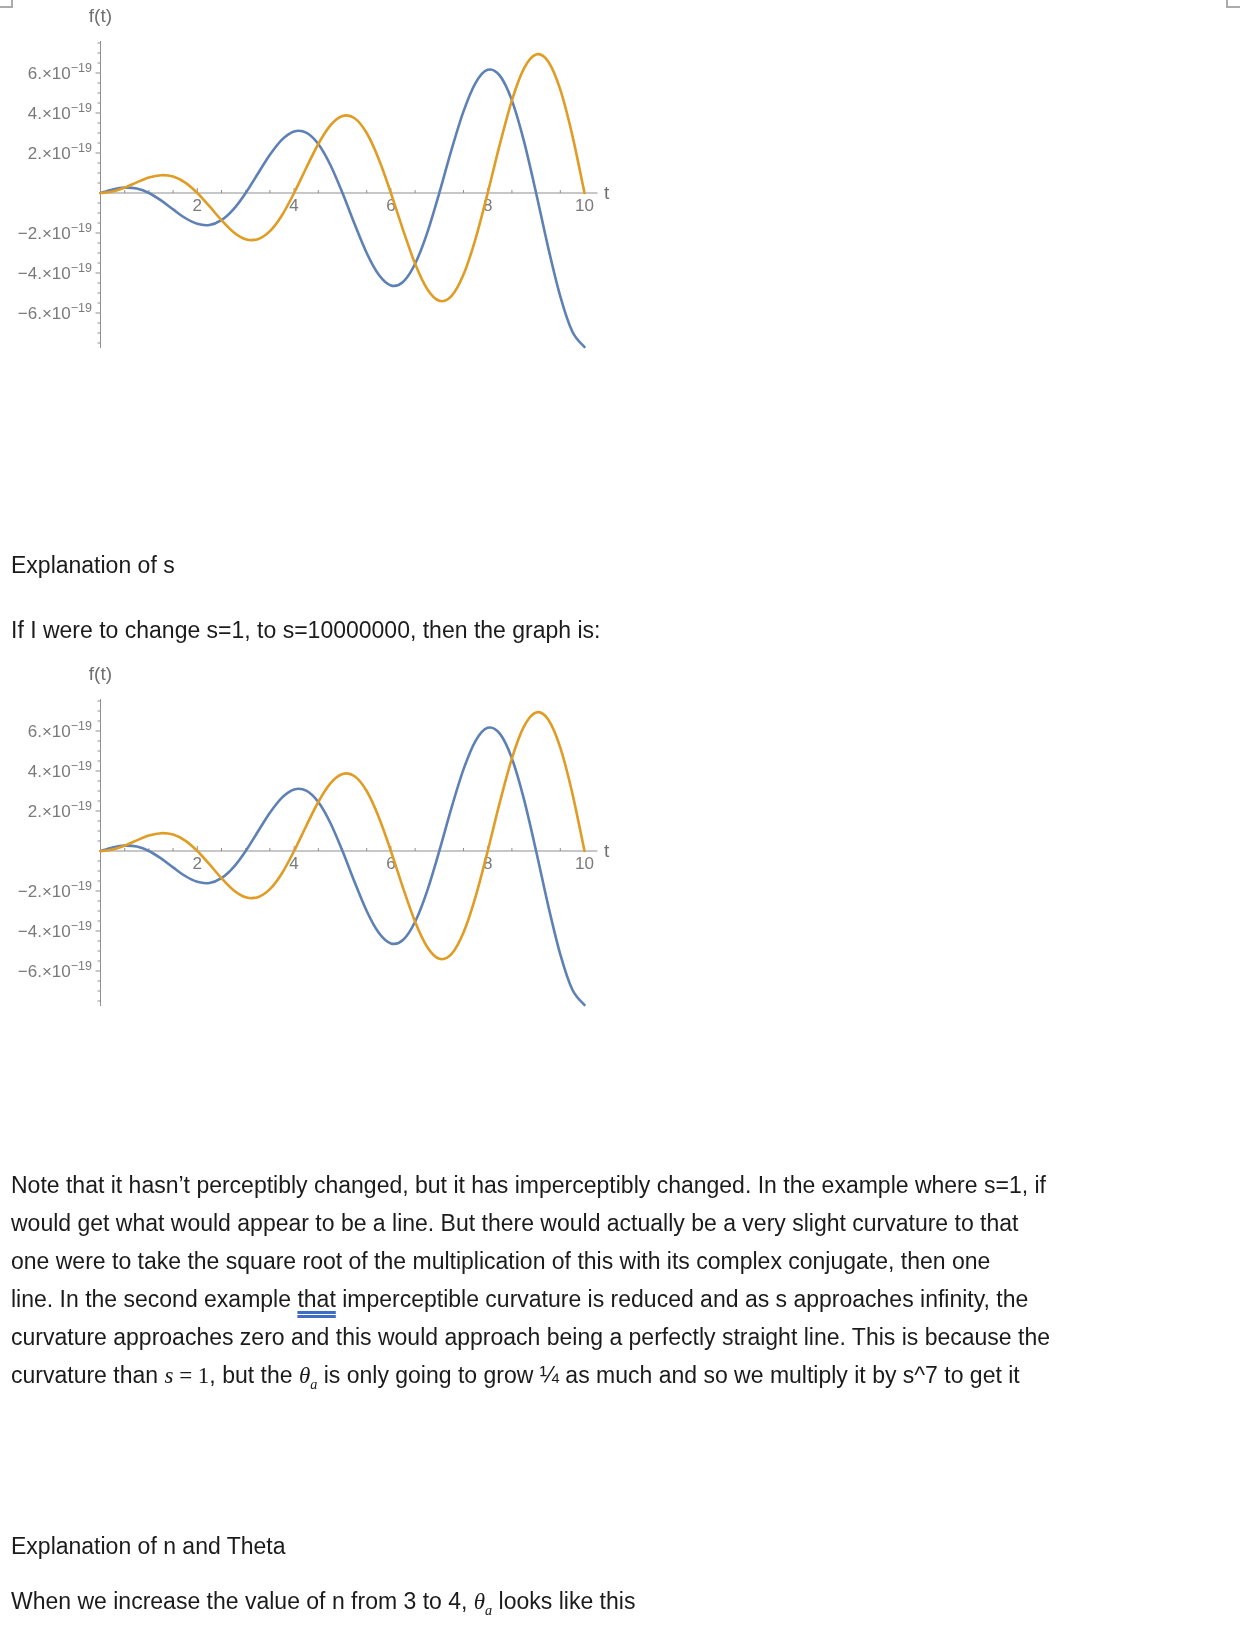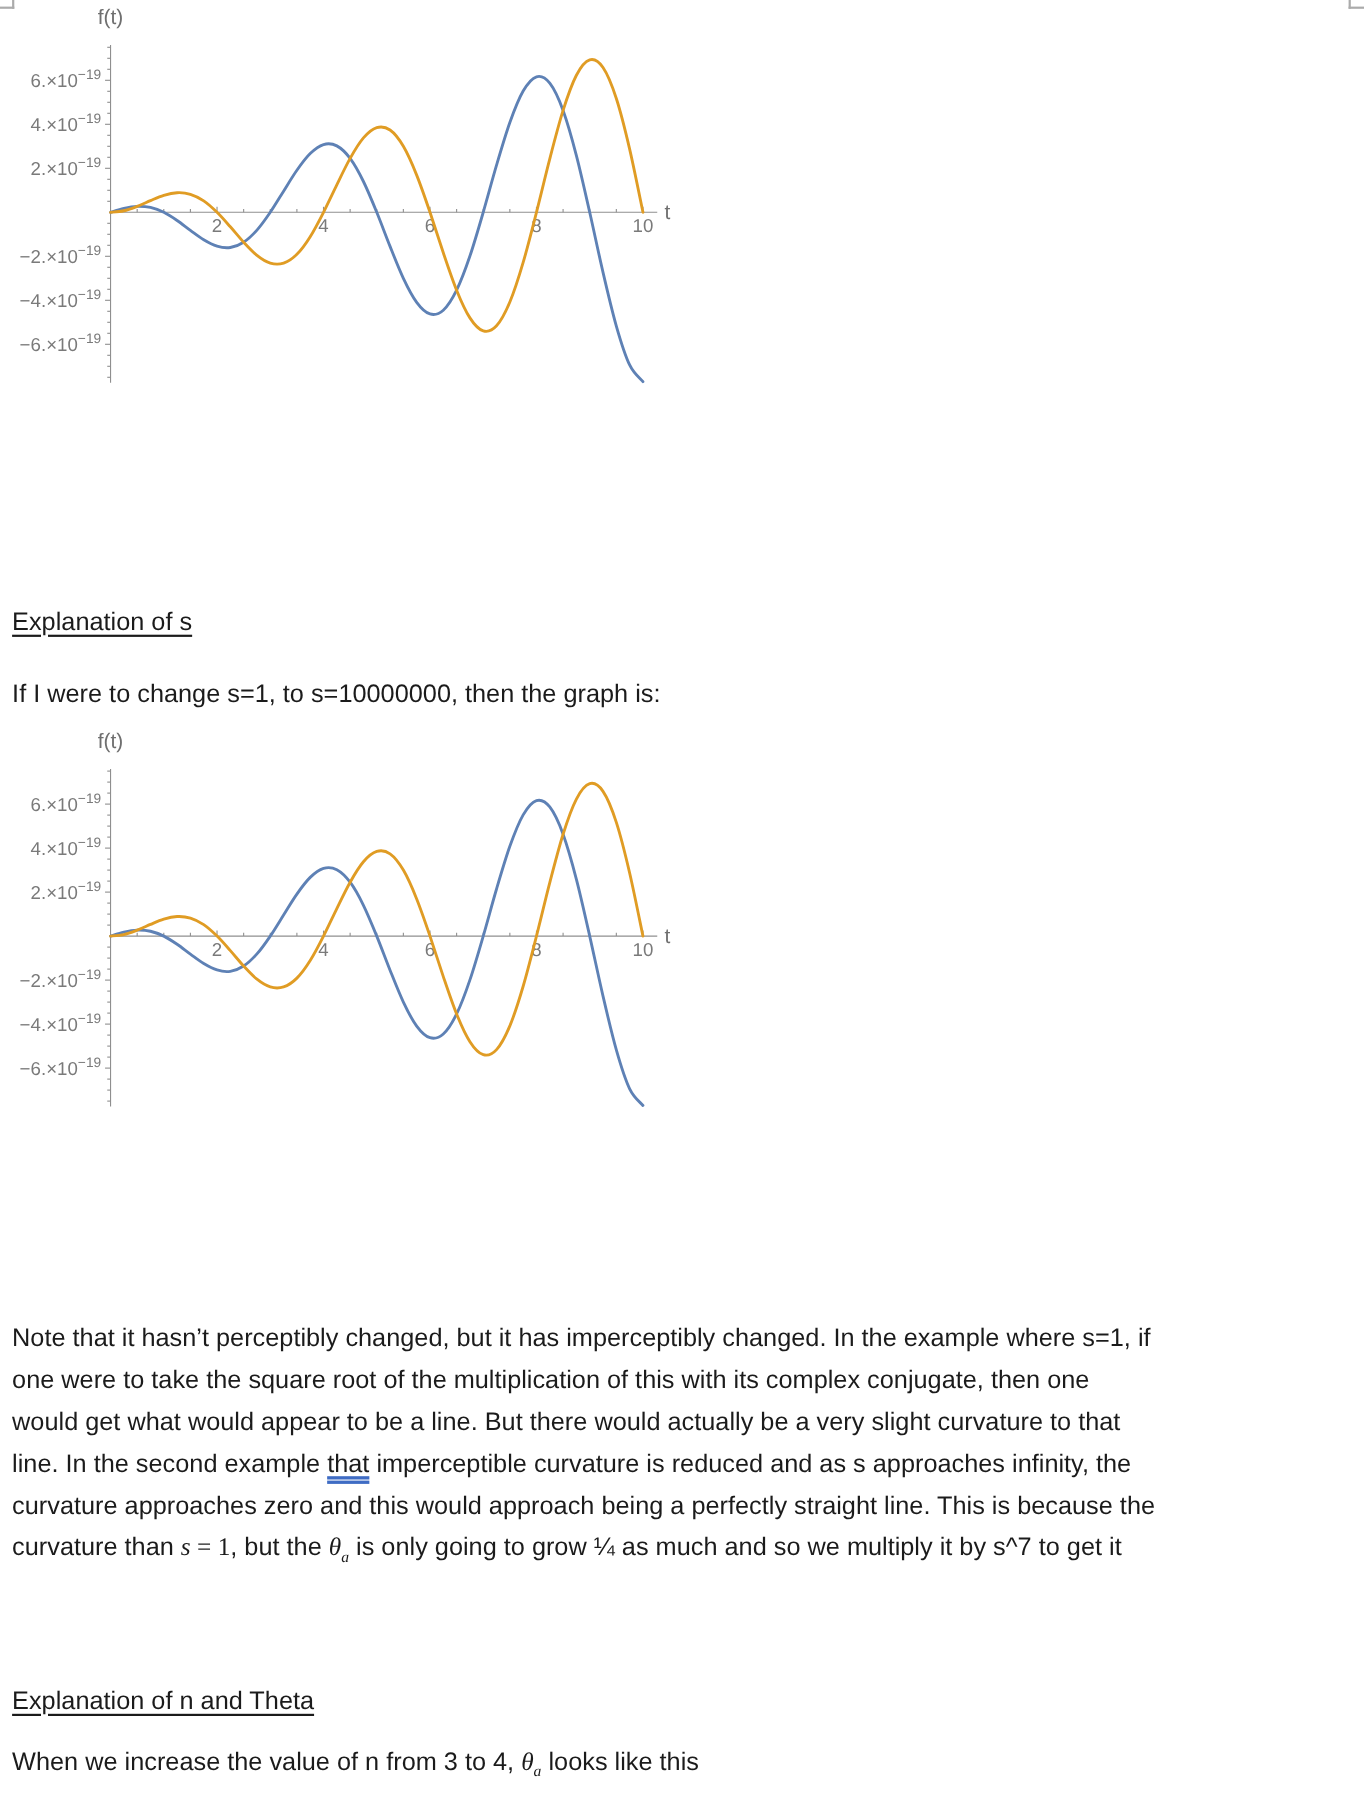--- a/index.html
+++ b/index.html
@@ -5,21 +5,21 @@
   html,body{margin:0;padding:0}
   body{
     position:relative;width:1240px;height:1639px;background:#ffffff;
     font-family:"Liberation Sans","DejaVu Sans",sans-serif;color:#1b1b1b;
     overflow:hidden;
   }
   .corner{position:absolute}
   .corner.tl{left:0;top:0;width:11px;height:6px;border-right:2px solid #ababab;border-bottom:2px solid #ababab}
   .corner.tr{left:1226px;top:0;width:14px;height:6px;border-left:2px solid #ababab;border-bottom:2px solid #ababab}
   .h1,.body-line,.para{position:absolute;left:11px;font-size:23px;line-height:38px;white-space:nowrap}
-  .h1 .u{text-decoration:underline;text-underline-offset:4px;text-decoration-thickness:1.5px}
+  .h1 .u{text-underline-offset:4px;text-decoration-thickness:1.5px}
   .pline{white-space:nowrap}
   .gram{
     text-decoration-line:underline;text-decoration-style:double;
     text-decoration-color:#3f6cc4;text-decoration-thickness:3px;
     text-underline-offset:4px;
   }
   .m{font-family:"Liberation Serif","DejaVu Serif",serif;font-style:italic}
   .ms{font-family:"Liberation Serif","DejaVu Serif",serif}
   .m sub{font-size:0.62em;line-height:0}
   svg.plot{position:absolute;left:0;overflow:visible}
@@ -170,24 +170,24 @@
     <text x="92" y="159" text-anchor="end" font-size="17" fill="#7a7a7a"><tspan>2.×10</tspan><tspan dy="-7" font-size="12.5">−19</tspan></text>
     <text x="92" y="239" text-anchor="end" font-size="17" fill="#7a7a7a"><tspan>−2.×10</tspan><tspan dy="-7" font-size="12.5">−19</tspan></text>
     <text x="92" y="279" text-anchor="end" font-size="17" fill="#7a7a7a"><tspan>−4.×10</tspan><tspan dy="-7" font-size="12.5">−19</tspan></text>
     <text x="92" y="319" text-anchor="end" font-size="17" fill="#7a7a7a"><tspan>−6.×10</tspan><tspan dy="-7" font-size="12.5">−19</tspan></text>
     <text x="112" y="22" text-anchor="end" font-size="19" fill="#6f6f6f">f(t)</text>
     <text x="604" y="199" font-size="19" fill="#6f6f6f">t</text>
     <path d="M100.5 193.0C102.5 192.4 108.6 190.3 112.6 189.4C116.6 188.5 120.7 187.7 124.7 187.6C128.7 187.5 132.8 187.7 136.8 188.6C140.8 189.5 144.9 191.0 148.9 193.0C152.9 195.0 157.0 197.7 161.0 200.4C165.0 203.1 169.1 206.5 173.1 209.4C177.1 212.3 181.2 215.6 185.2 218.0C189.2 220.4 193.3 222.6 197.3 223.8C201.3 225.0 205.4 225.6 209.4 225.0C213.4 224.4 217.5 222.8 221.5 220.2C225.5 217.6 229.6 213.7 233.6 209.2C237.6 204.7 241.7 198.9 245.7 193.0C249.7 187.1 253.8 180.2 257.8 173.8C261.8 167.4 265.9 160.5 269.9 154.8C273.9 149.1 278.0 143.5 282.0 139.6C286.0 135.7 290.1 132.6 294.1 131.4C298.1 130.2 302.2 130.5 306.2 132.6C310.2 134.7 314.3 138.6 318.3 144.0C322.3 149.4 326.4 156.8 330.4 165.0C334.4 173.2 338.5 183.2 342.5 193.0C346.5 202.8 350.6 214.0 354.6 224.0C358.6 234.0 362.7 244.5 366.7 253.0C370.7 261.5 374.8 269.4 378.8 274.8C382.8 280.2 386.9 284.2 390.9 285.4C394.9 286.6 399.0 285.6 403.0 282.0C407.0 278.4 411.1 272.0 415.1 263.8C419.1 255.6 423.2 244.6 427.2 232.8C431.2 221.0 435.3 206.8 439.3 193.0C443.3 179.2 447.4 163.8 451.4 150.2C455.4 136.6 459.5 122.6 463.5 111.4C467.5 100.2 471.6 89.7 475.6 82.8C479.6 75.9 483.7 71.0 487.7 69.8C491.7 68.6 495.8 70.5 499.8 75.6C503.8 80.7 507.9 89.4 511.9 100.4C515.9 111.4 520.0 126.0 524.0 141.4C528.0 156.8 532.1 175.3 536.1 193.0C540.1 210.7 544.2 230.4 548.2 247.6C552.2 264.8 556.3 282.4 560.3 296.4C564.3 310.4 568.4 323.4 572.4 331.8C576.4 340.2 582.5 344.5 584.5 347.0" fill="none" stroke="#5e81b5" stroke-width="2.6" stroke-linecap="round" stroke-linejoin="round"></path>
     <path d="M100.5 193.0C102.5 192.8 108.6 192.5 112.6 191.6C116.6 190.7 120.7 189.1 124.7 187.6C128.7 186.1 132.8 184.1 136.8 182.4C140.8 180.7 144.9 178.8 148.9 177.6C152.9 176.4 157.0 175.4 161.0 175.2C165.0 175.0 169.1 175.4 173.1 176.6C177.1 177.8 181.2 179.9 185.2 182.6C189.2 185.3 193.3 189.1 197.3 193.0C201.3 196.9 205.4 201.7 209.4 206.2C213.4 210.7 217.5 215.9 221.5 220.2C225.5 224.5 229.6 229.0 233.6 232.2C237.6 235.4 241.7 238.0 245.7 239.2C249.7 240.4 253.8 240.5 257.8 239.2C261.8 237.9 265.9 235.2 269.9 231.2C273.9 227.2 278.0 221.6 282.0 215.2C286.0 208.8 290.1 200.9 294.1 193.0C298.1 185.1 302.2 176.2 306.2 168.0C310.2 159.8 314.3 151.1 318.3 144.0C322.3 136.9 326.4 130.1 330.4 125.4C334.4 120.7 338.5 117.2 342.5 116.0C346.5 114.8 350.6 115.4 354.6 118.2C358.6 121.0 362.7 126.2 366.7 133.0C370.7 139.8 374.8 149.2 378.8 159.2C382.8 169.2 386.9 181.2 390.9 193.0C394.9 204.8 399.0 218.0 403.0 229.8C407.0 241.6 411.1 253.9 415.1 263.8C419.1 273.7 423.2 282.8 427.2 289.0C431.2 295.2 435.3 299.6 439.3 300.8C443.3 302.0 447.4 300.6 451.4 296.2C455.4 291.8 459.5 284.2 463.5 274.6C467.5 265.0 471.6 252.2 475.6 238.6C479.6 225.0 483.7 208.7 487.7 193.0C491.7 177.3 495.8 159.8 499.8 144.4C503.8 129.0 507.9 113.1 511.9 100.4C515.9 87.7 520.0 76.1 524.0 68.4C528.0 60.7 532.1 55.6 536.1 54.4C540.1 53.2 544.2 55.5 548.2 61.4C552.2 67.3 556.3 77.2 560.3 89.6C564.3 102.0 568.4 118.4 572.4 135.6C576.4 152.8 582.5 183.4 584.5 193.0" fill="none" stroke="#e09c24" stroke-width="2.6" stroke-linecap="round" stroke-linejoin="round"></path>
   </svg>
 
-<div class="para" id="paragraph" style="top:1197px">
+<div class="para" id="paragraph" style="top:1166px">
     <div class="pline"><span class="">Note that it hasn’t perceptibly changed, but it has imperceptibly changed. In the example where s=1, if</span></div>
+    <div class="pline"><span class="">would get what would appear to be a line. But there would actually be a very slight curvature to that</span></div>
     <div class="pline"><span class="">one were to take the square root of the multiplication of this with its complex conjugate, then one</span></div>
-    <div class="pline"><span class="">would get what would appear to be a line. But there would actually be a very slight curvature to that</span></div>
     <div class="pline"><span class="">line. In the second example </span><span class="gram">that</span><span class=""> imperceptible curvature is reduced and as s approaches infinity, the</span></div>
     <div class="pline"><span class="">curvature approaches zero and this would approach being a perfectly straight line. This is because the</span></div>
     <div class="pline"><span class="">curvature than </span><span class="m">s</span><span class="ms"> = 1</span><span class="">, but the </span><span class="m">θ<sub>a</sub></span><span class=""> is only going to grow ¼ as much and so we multiply it by s^7 to get it</span></div>
   </div>
 
 <div class="h1" style="top:1527px">
   <span class="u">Explanation of n and Theta</span>
 </div>
 
 <div class="body-line" id="closing" style="top:1582px"><span class="">When we increase the value of n from 3 to 4, </span><span class="m">θ<sub>a</sub></span><span class=""> looks like this</span></div>

